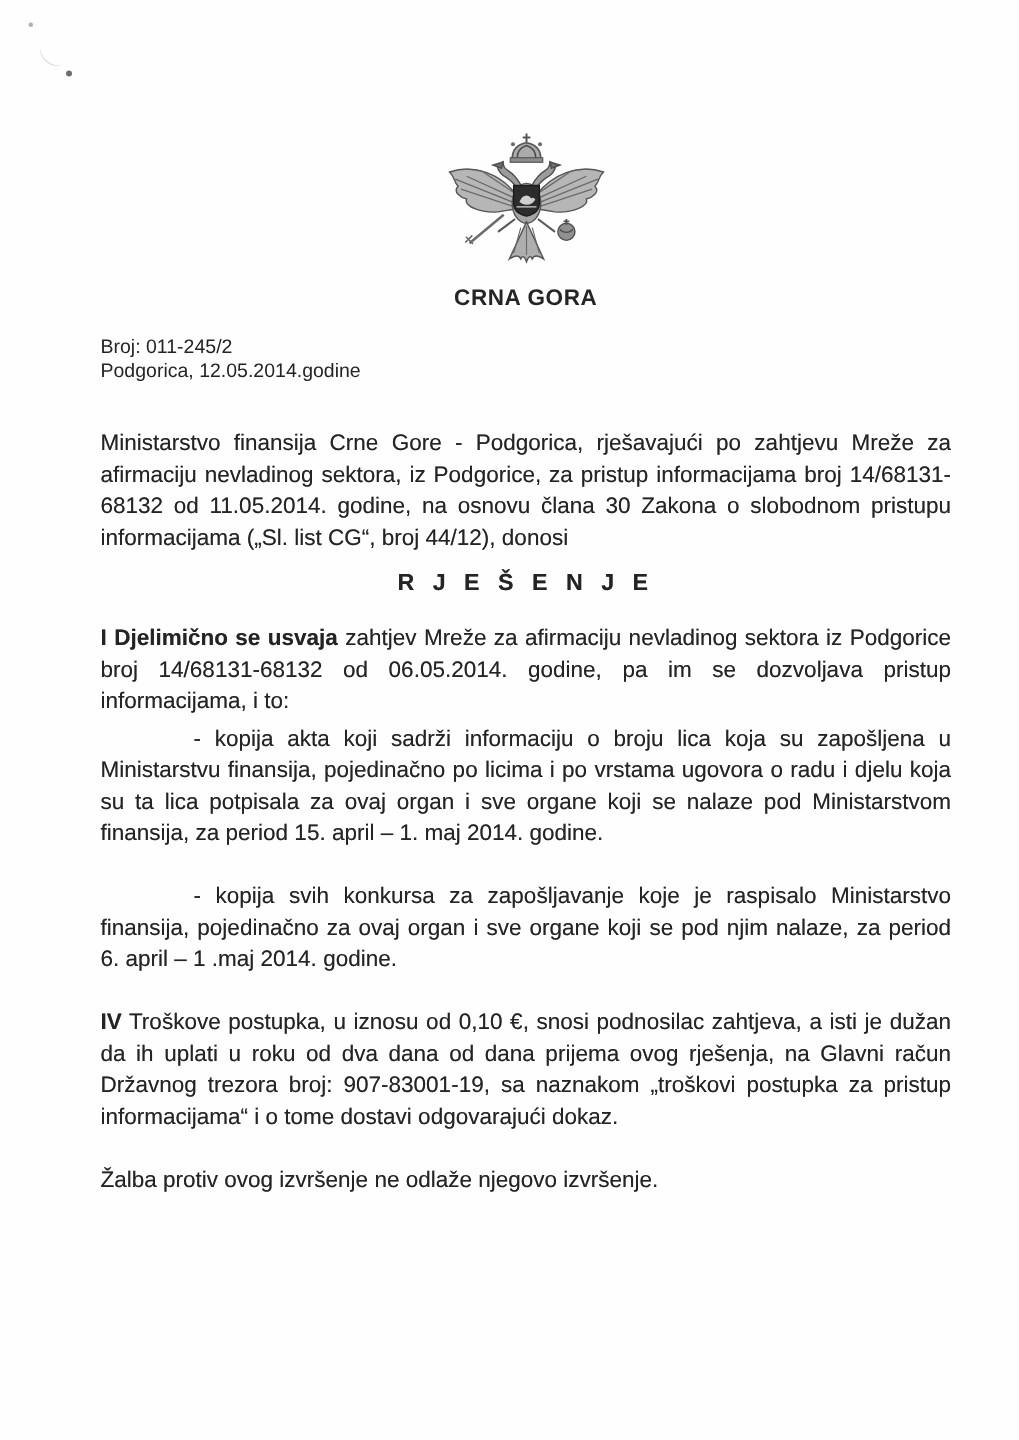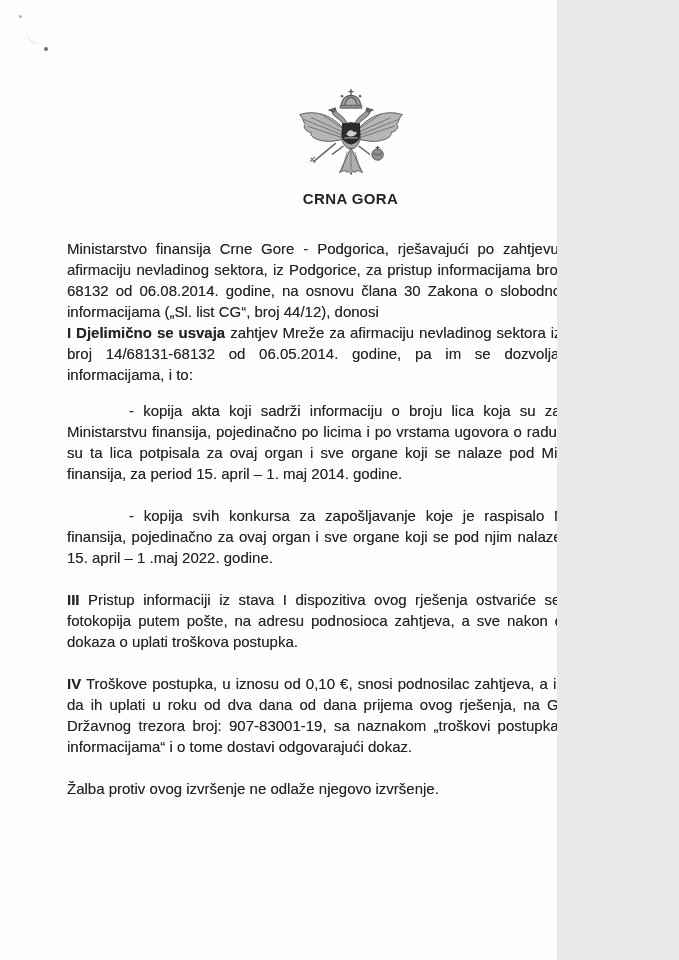--- a/index.html
+++ b/index.html
@@ -1,19 +1,19 @@
 <!DOCTYPE html>
 <html><head>
 <meta charset="utf-8">
 <style>
   html,body { margin:0; padding:0; }
   body { background:#e9e9e9; }
   .page {
     position:relative;
-    width:557px; height:960px;
+    width:679px; height:960px;
     background:#fefefe;
     overflow:hidden;
     font-family:"Liberation Sans", sans-serif;
     color:#242424;
   }
   
   .speck { position:absolute; border-radius:50%; }
   .speck-1 { left:19px; top:15px; width:3px; height:3px; background:#9d9d9d; opacity:.8; }
   .speck-2 { left:44px; top:47px; width:4px; height:4px; background:#6f6f6f; }
   .squiggle {
@@ -97,31 +97,35 @@
         <path d="M55 49 q2 -4.5 5 -4.5 q2.2 0 3.2 2 q2 -1.2 3 1 l-2 2.2 q-3.2 2 -6.4 1 Z" fill="#cfcfcf"></path>
         <path d="M53 52.5 h14" stroke="#cfcfcf" stroke-width="0.9"></path>
 
         <path d="M60 63 L48 89 Q54 85 56 89 Q58 85 60 91 Q62 85 64 89 Q66 85 72 89 Z" fill="#aeaeae" stroke="#565656"></path>
         <path d="M60 66 v20 M56 67 l-5 18 M64 67 l5 18" stroke="#6a6a6a" stroke-width="0.8" fill="none"></path>
       </svg>
     </div>
 
     <div class="org org-first">CRNA GORA</div>
 
+    <div class="meta">
+      <div>Broj: 011-245/2</div>
+      <div>Podgorica, 12.05.2014.godine</div>
+    </div>
 
-    <p class="body-par intro" style="margin-bottom: 0px;">Ministarstvo finansija Crne Gore - Podgorica, rješavajući po zahtjevu Mreže za afirmaciju nevladinog sektora, iz Podgorice, za pristup informacijama broj 14/68131-68132 od 06.08.2014. godine, na osnovu člana 30 Zakona o slobodnom pristupu informacijama („Sl. list CG“, broj 44/12), donosi</p>
+    <p class="body-par intro" style="margin-bottom: 0px;">Ministarstvo finansija Crne Gore - Podgorica, rješavajući po zahtjevu Mreže za afirmaciju nevladinog sektora, iz Podgorice, za pristup informacijama broj 14/68131-68132 od 11.05.2014. godine, na osnovu člana 30 Zakona o slobodnom pristupu informacijama („Sl. list CG“, broj 44/12), donosi</p>
 
+    <div class="doc-title">R J E Š E N J E</div>
 
-    <p class="body-par no-gap" style="margin-bottom: 15px; margin-top: 0px;"><span class="lead">I Djelimično se usvaja</span><span> zahtjev Mreže za afirmaciju nevladinog sektora iz Podgorice broj 14/68131-68132 od 06.05.2014. godine, pa im se dozvoljava pristup informacijama, i to:</span></p>
+    <p class="body-par no-gap" style="margin-bottom: 4px; margin-top: 0px;"><span class="lead">I Djelimično se usvaja</span><span> zahtjev Mreže za afirmaciju nevladinog sektora iz Podgorice broj 14/68131-68132 od 06.05.2014. godine, pa im se dozvoljava pristup informacijama, i to:</span></p>
 
     <p class="body-par indent no-gap" style="margin-bottom: 16px; margin-top: 0px;">- kopija akta koji sadrži informaciju o broju lica koja su zapošljena u Ministarstvu finansija, pojedinačno po licima i po vrstama ugovora o radu i djelu koja su ta lica potpisala za ovaj organ i sve organe koji se nalaze pod Ministarstvom finansija, za period 15. april – 1. maj 2014. godine.</p>
 
 
-    <p class="body-par indent block" style="margin-bottom: 0px; margin-top: 21px;">- kopija svih konkursa za zapošljavanje koje je raspisalo Ministarstvo finansija, pojedinačno za ovaj organ i sve organe koji se pod njim nalaze, za period 15. april – 1 .maj 2022. godine.</p>
+    <p class="body-par indent block" style="margin-bottom: 0px; margin-top: 21px;">- kopija svih konkursa za zapošljavanje koje je raspisalo Ministarstvo finansija, pojedinačno za ovaj organ i sve organe koji se pod njim nalaze, za period 6. april – 1 .maj 2014. godine.</p>
 
-    <p class="body-par block" style="margin-bottom: 0px; margin-top: 21px;"><span class="lead">III</span><span> Pristup informaciji iz stava I dispozitiva ovog rješenja ostvariće se dostavom fotokopija putem pošte, na adresu podnosioca zahtjeva, a sve nakon dostavljanja dokaza o uplati troškova postupka.</span></p>
 
     <p class="body-par block" style="margin-bottom: 0px; margin-top: 21px;"><span class="lead">IV</span><span> Troškove postupka, u iznosu od 0,10 €, snosi podnosilac zahtjeva, a isti je dužan da ih uplati u roku od dva dana od dana prijema ovog rješenja, na Glavni račun Državnog trezora broj: 907-83001-19, sa naznakom „troškovi postupka za pristup informacijama“ i o tome dostavi odgovarajući dokaz.</span></p>
 
     <p class="body-par block" style="margin-bottom: 0px; margin-top: 21px;">Žalba protiv ovog izvršenje ne odlaže njegovo izvršenje.</p>
 
   </div>
 </div>
 
 </body></html>

